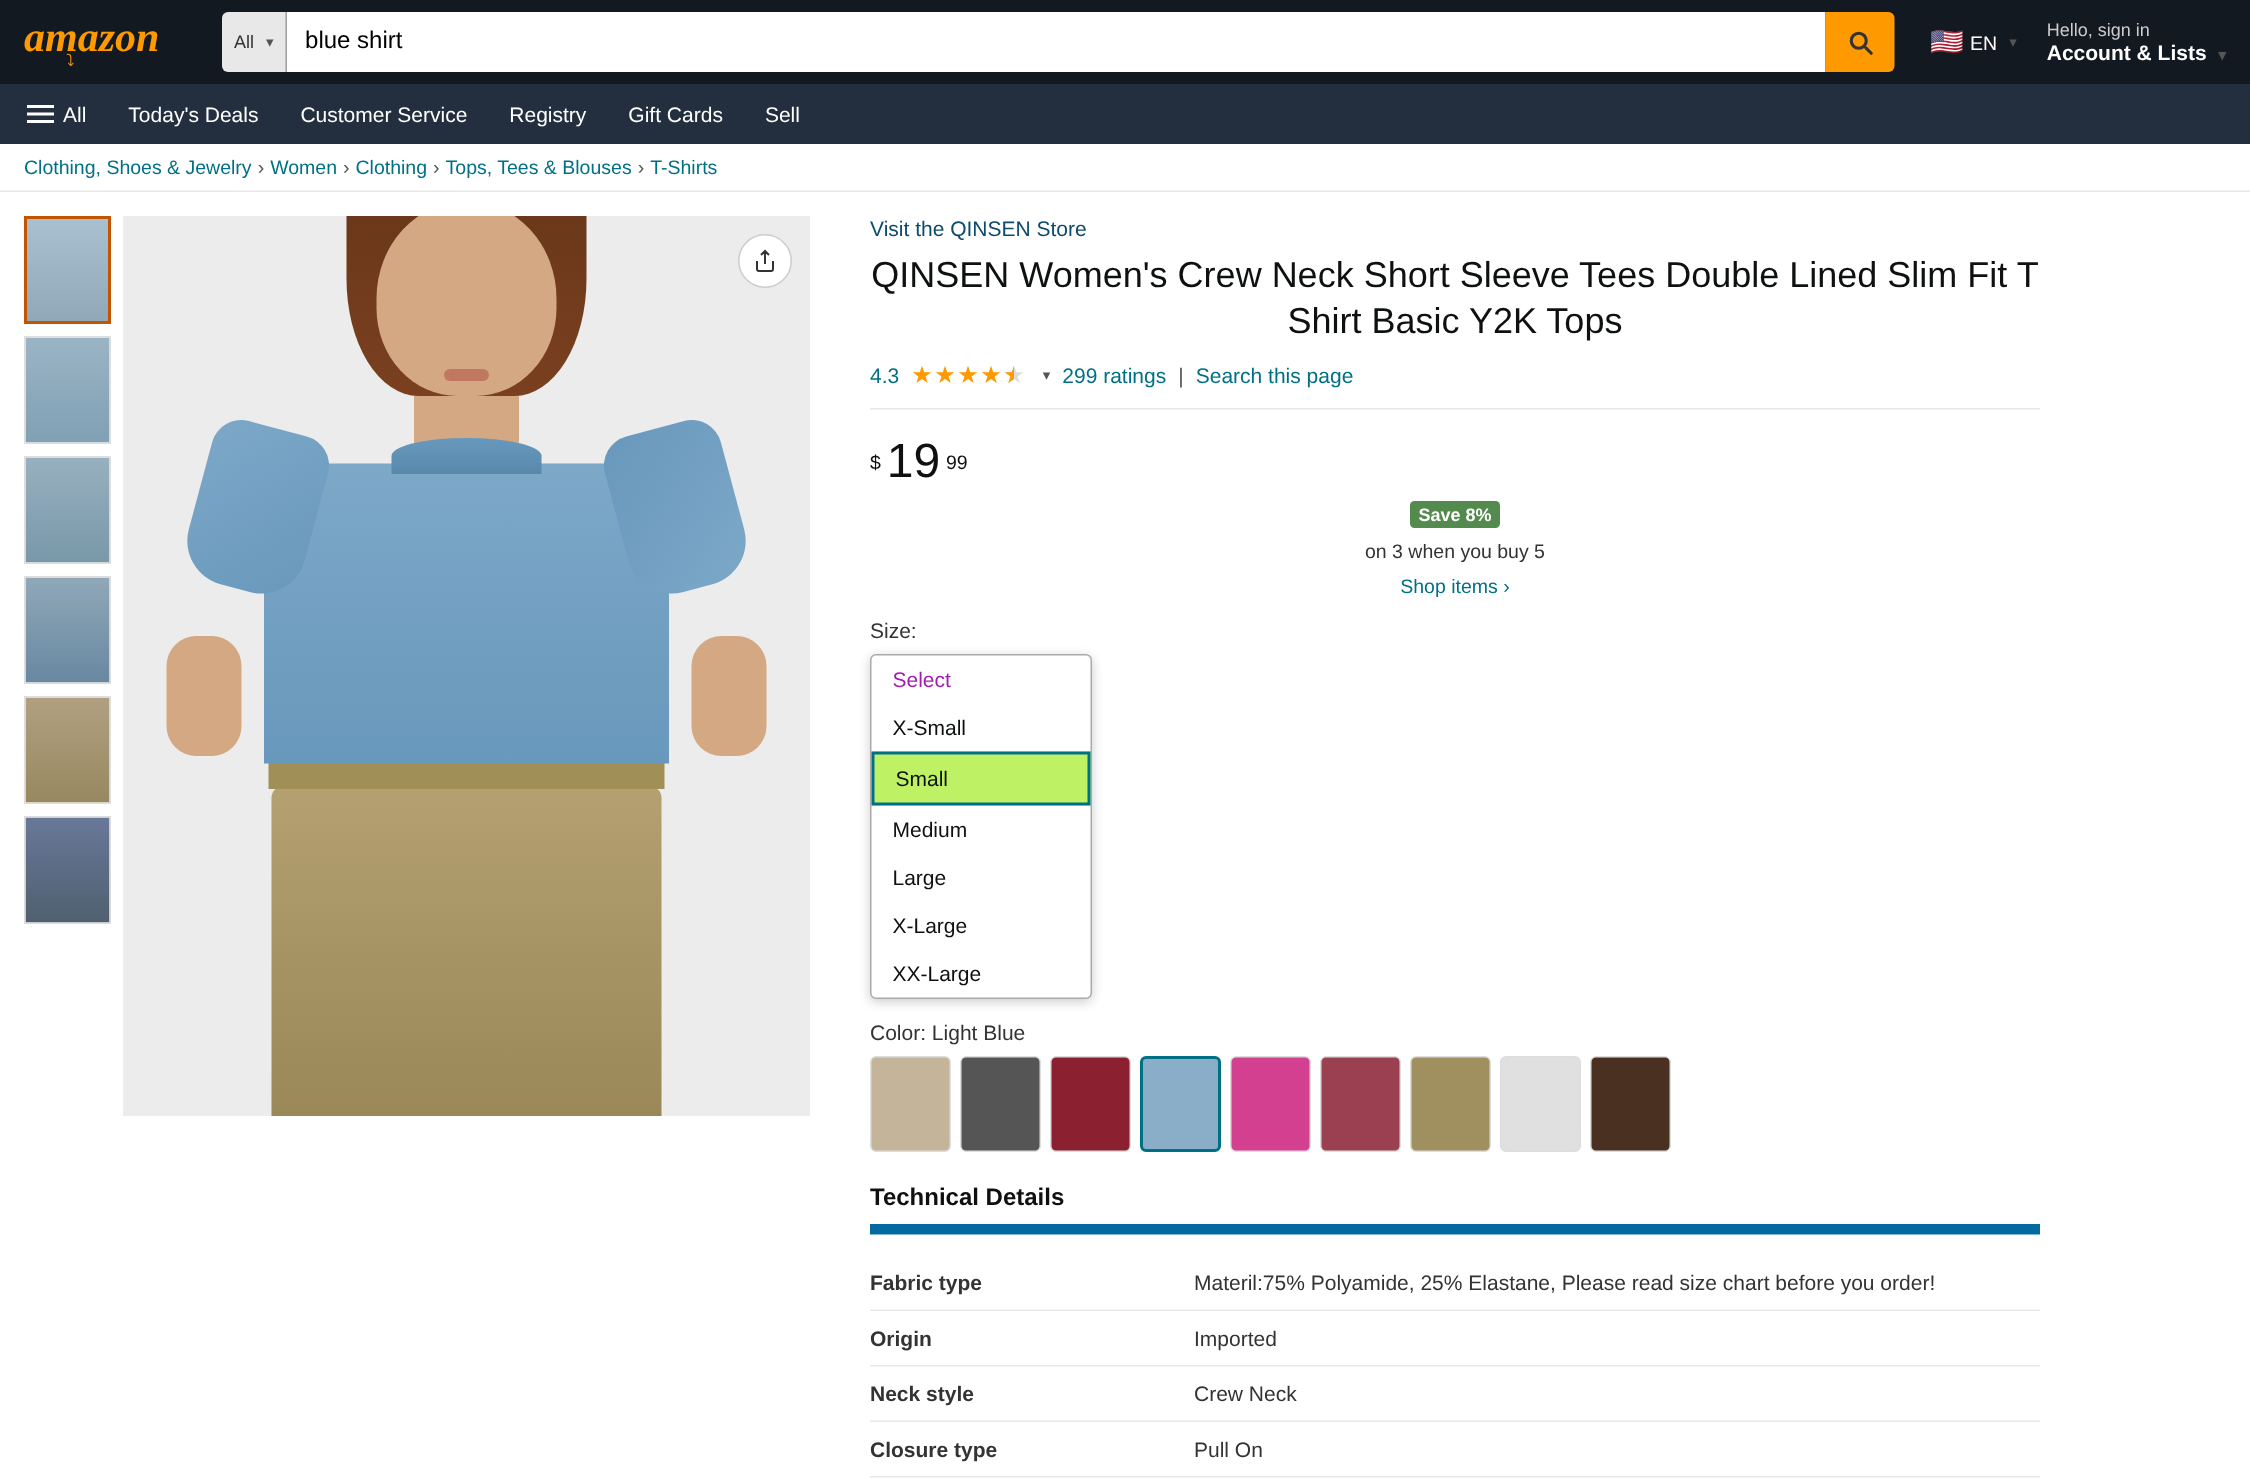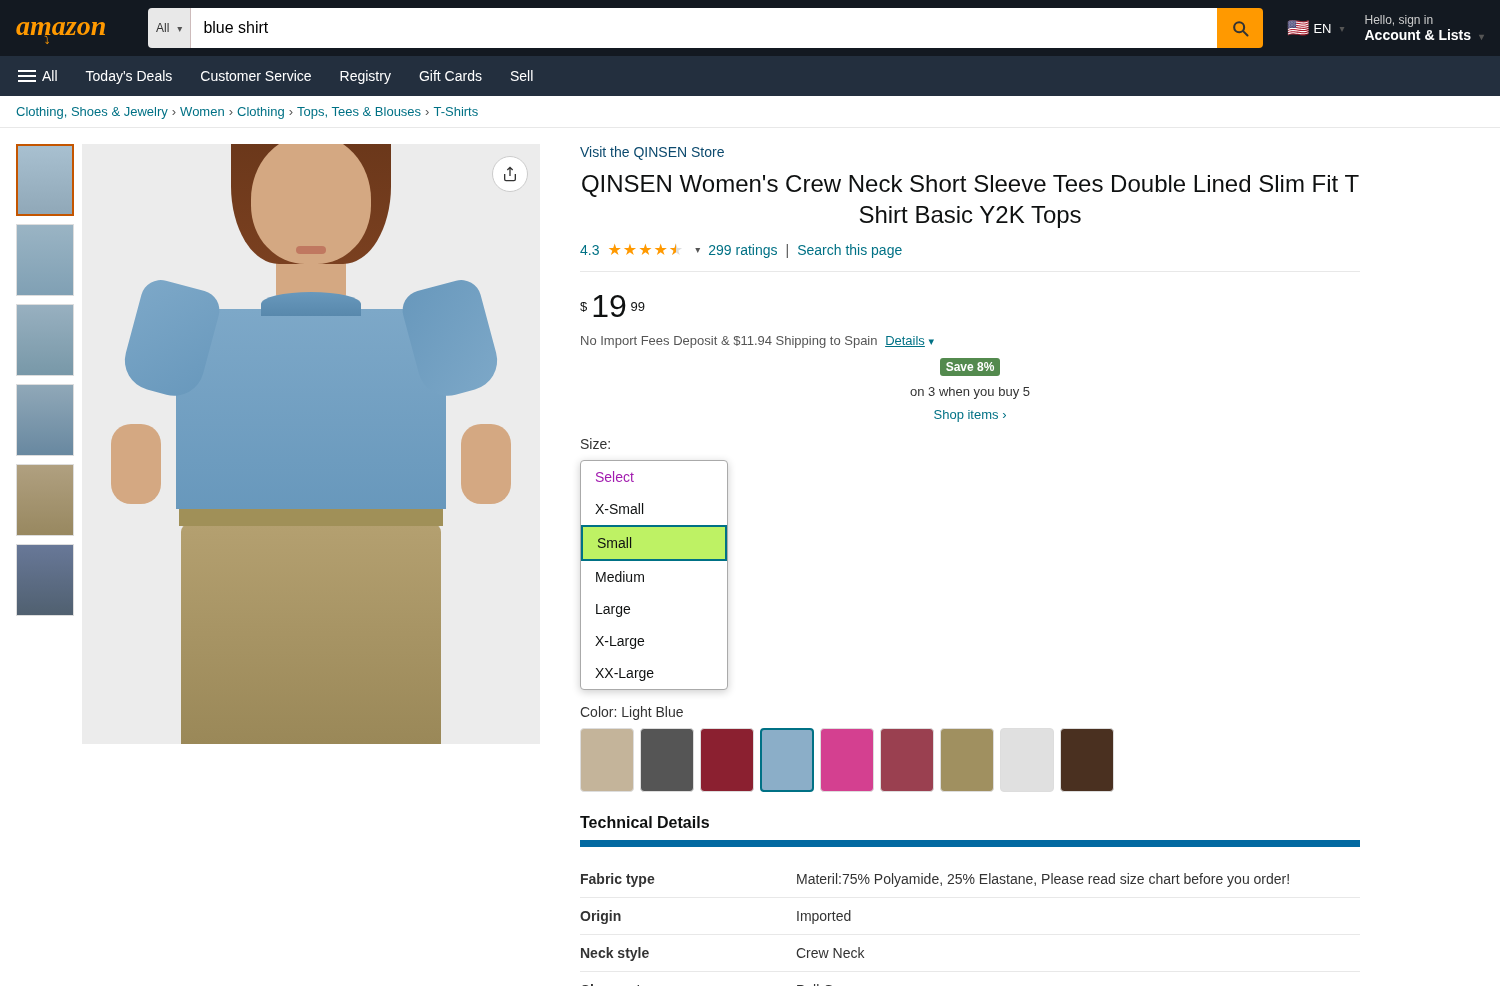--- a/index.html
+++ b/index.html
@@ -260,25 +260,20 @@
       <span class="rating-sep">|</span>
       <a class="search-page-link" href="#">Search this page</a>
     </div>
 
     <div class="price-row">
       <span class="price-dollar">$</span>
       <span class="price-main">19</span>
       <span class="price-cents">99</span>
     </div>
 
-    <div class="shipping-row">
-      <span>No Import Fees Deposit &amp; $11.94 Shipping to Spain</span>
-      <a href="#" style="color:#007185; margin-left:4px;">Details</a>
-      <span class="shipping-chevron">▾</span>
-    </div>
 
     <div class="save-row">
       <span class="save-badge">Save 8%</span>
       <span class="save-text">on 3 when you buy 5</span>
       <a class="shop-link" href="#">Shop items ›</a>
     </div>
 
     <div class="size-label">Size:</div>
 
     

